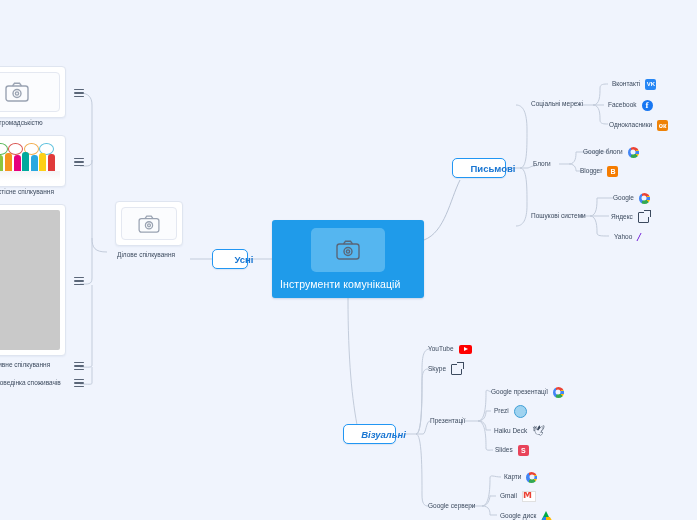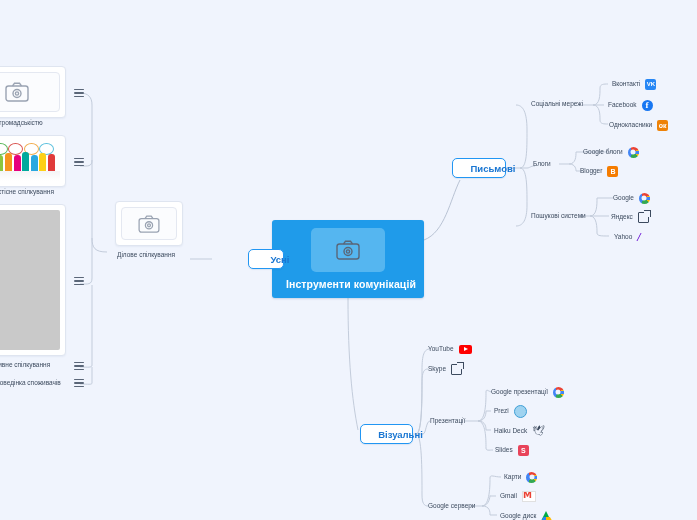--- a/index.html
+++ b/index.html
@@ -49,22 +49,22 @@
     margin: 0 auto;
     background: #55b6f0;
     border-radius: 5px;
     display: flex;
     align-items: center;
     justify-content: center;
   }
   .root .rtitle {
     color: #ffffff;
     font-size: 10.5px;
-    font-weight: bold;
-    text-align: right;
+    font-weight: normal;
+    text-align: left;
     margin-top: 6px;
     letter-spacing: .1px;
   }
 
   
   .pill {
     border: 1.6px solid #2196f3;
     background: #ffffff;
     border-radius: 5px;
     color: #1976d2;
@@ -384,29 +384,29 @@
       <svg width="24" height="20" viewBox="0 0 24 20" fill="none" stroke="#5a6678" stroke-width="1.4">
         <rect x="1" y="4" width="22" height="15" rx="2.5"></rect>
         <path d="M7.5 4 L9.5 1.2 H14.5 L16.5 4"></path>
         <circle cx="12" cy="11.5" r="4"></circle>
         <circle cx="12" cy="11.5" r="1.6"></circle>
       </svg>
     </div>
     <div class="rtitle">Інструменти комунікацій</div>
   </div>
 
-  <div class="node pill" style="left:212px; top:249px; width:36px;margin-left:36px;">
+  <div class="node pill" style="left:212px; top:249px; width:36px;">
     <span>Усні</span>
   </div>
 
   <div class="node pill" style="left:452px; top:158px; width:54px;">
     <span>Письмові</span>
   </div>
 
-  <div class="node pill" style="left:360px; top:424px; width:53px;">
+  <div class="node pill" style="left:343px; top:424px; width:53px;font-style:italic;">
     <span>Візуальні</span>
   </div>
 
   <div class="node branchlabel" style="left:531px; top:101px;">Соціальні мережі</div>
   <div class="node branchlabel" style="left:533px; top:161px;">Блоги</div>
   <div class="node branchlabel" style="left:531px; top:213px;">Пошукові системи</div>
 
   <div class="node leaf" style="left:612px; top:77px;">
     <span class="lbl">Вконтакті</span>
     <span class="badge vk">VK</span>

